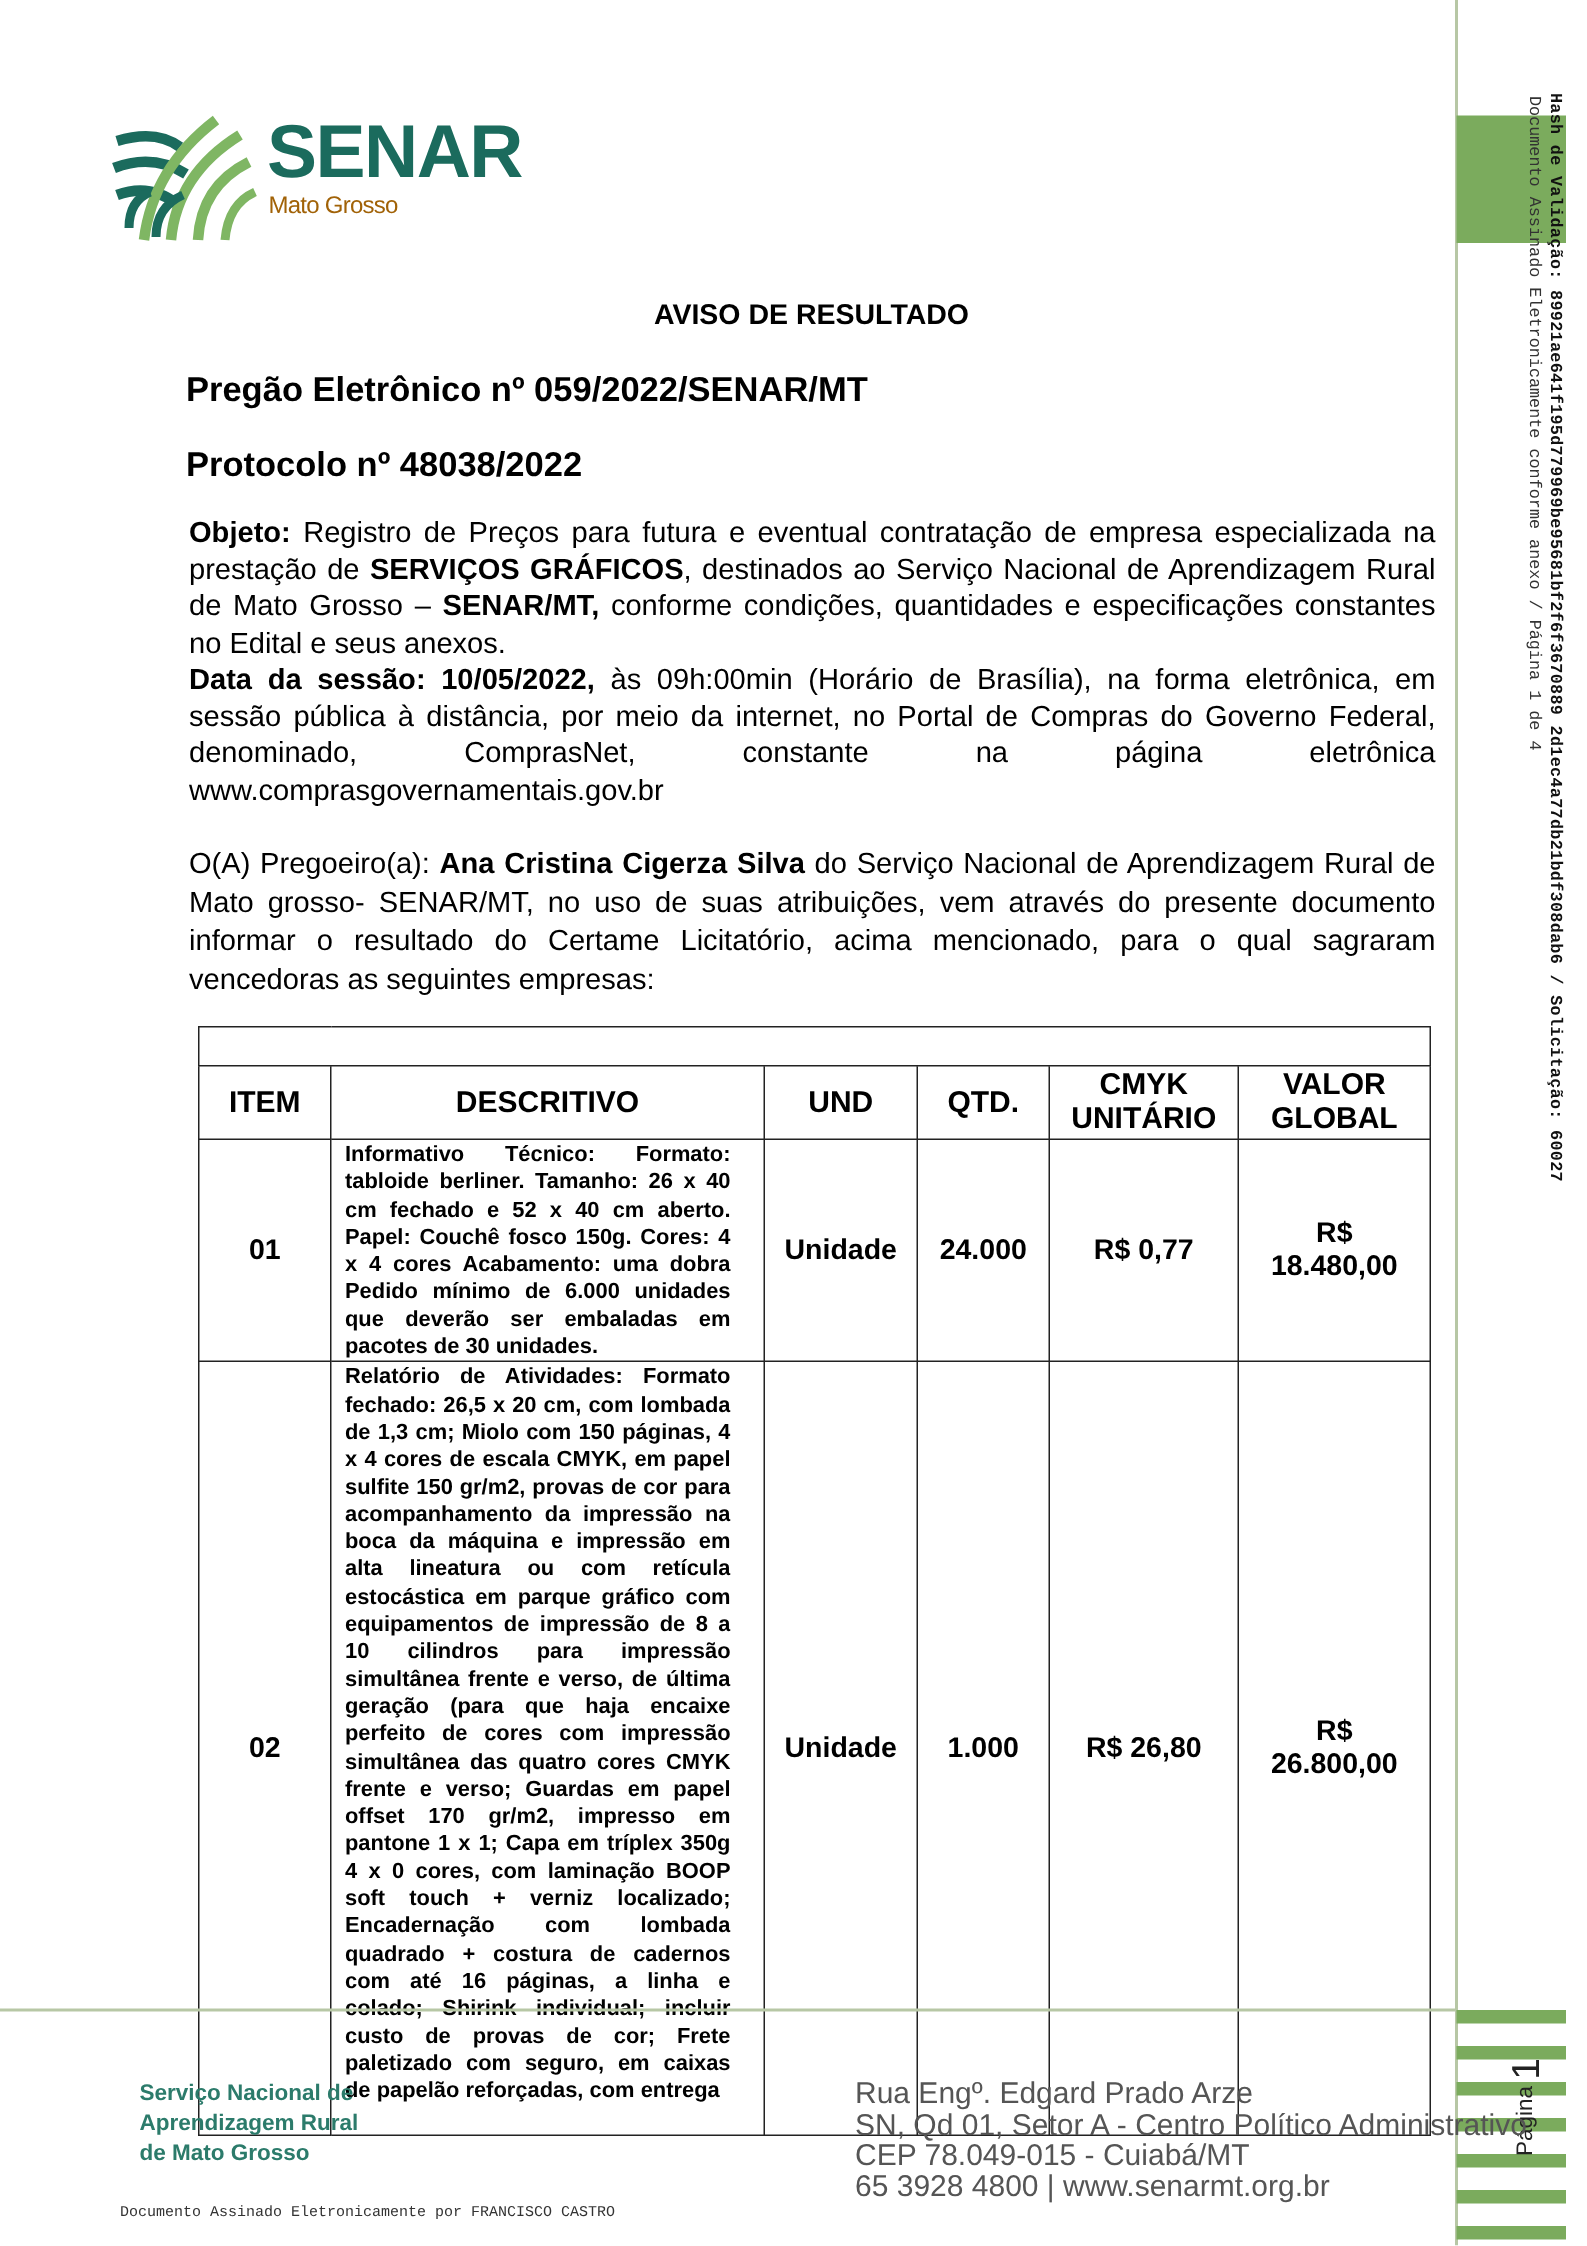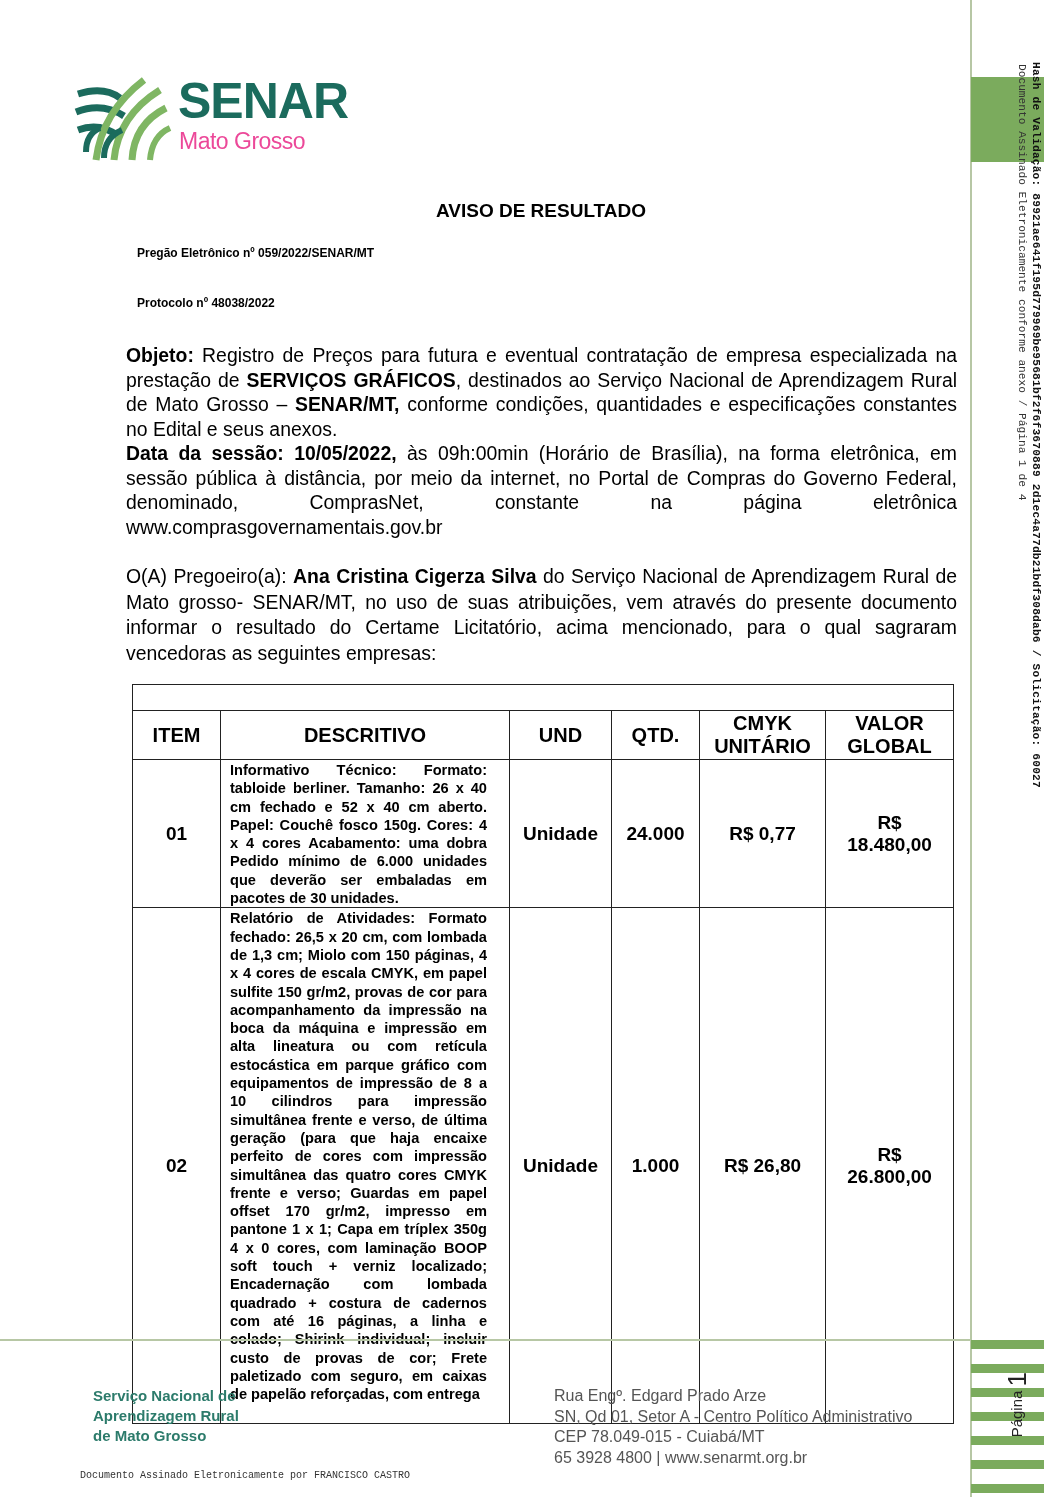--- a/index.html
+++ b/index.html
@@ -6,21 +6,21 @@
   body {
     width: 1058px; height: 1497px; position: relative; overflow: hidden;
     background: #ffffff; color: #000;
     font-family: "Liberation Sans", sans-serif;
   }
   .abs { position: absolute; }
 
   
   .logo { left: 74px; top: 72px; width: 280px; height: 90px; }
   .logo-word { left: 178px; top: 76px; font-size: 50px; font-weight: bold; color: #1b6b5d; letter-spacing: -1px; line-height: 1; }
-  .logo-sub { left: 179px; top: 130px; font-size: 23px; color: #ec4899; letter-spacing: -0.5px; line-height: 1; }
+  .logo-sub { left: 179px; top: 130px; font-size: 16px; color: #a16207; letter-spacing: -0.5px; line-height: 1; }
 
   
   .rail-line { left: 970px; top: 0; width: 2px; height: 1497px; background: #b7c7a5; }
   .rail-block { left: 971px; top: 77px; width: 73px; height: 85px; background: #7bab5d; }
   .hash-text {
     left: 1030px; top: 62px; writing-mode: vertical-rl;
     font-family: "Liberation Mono", monospace; font-size: 11.2px; font-weight: bold; color: #111;
     white-space: nowrap; letter-spacing: 0.2px;
   }
   .signed-text {
@@ -31,21 +31,21 @@
   .foot-line { left: 0; top: 1339px; width: 971px; height: 2px; background: #b7c7a5; }
   .stripe { left: 971px; width: 73px; height: 9px; background: #7bab5d; }
   .page-label {
     left: 1002px; top: 1372px; writing-mode: vertical-rl; transform: rotate(180deg);
     font-size: 15px; color: #222; white-space: nowrap;
   }
   .page-label .num { font-size: 26px; }
 
   
   .title { left: 0; width: 1082px; top: 200px; text-align: center; font-size: 19px; font-weight: bold; }
-  .line-bold { left: 137px; font-size: 12px; font-weight: bold; }
+  .line-bold { left: 124px; font-size: 23px; font-weight: bold; }
   .para {
     left: 126px; width: 831px; font-size: 19.4px; line-height: 24.5px; text-align: justify;
     font-family: "Liberation Sans", sans-serif; font-stretch: condensed;
   }
   .para b { font-weight: bold; }
   .last-line { text-align-last: justify; }
 
   
   table.results {
     position: absolute; left: 132px; top: 684px; width: 821px;
@@ -60,21 +60,21 @@
   table.results td.desc {
     text-align: justify; font-size: 14.6px; font-weight: bold; line-height: 18.3px;
     padding: 1px 22px 0 9px; vertical-align: top;
   }
   .row1 td { height: 145px; }
   .row2 td { height: 514px; }
   .desc2 { overflow: hidden; height: 514px; }
 
   
   .foot-org { left: 93px; top: 1386px; font-size: 15px; font-weight: bold; color: #2c7b6b; line-height: 20px; }
-  .foot-addr { left: 554px; top: 1386px; font-size: 16px; color: #555; line-height: 20.5px; }
+  .foot-addr { left: 570px; top: 1386px; font-size: 20px; color: #555; line-height: 20.5px; }
   .signed-by { left: 36px; top: 1470px; font-family: "Liberation Mono", monospace; font-size: 10px; color: #333; padding-left: 44px; }
 </style>
 </head>
 <body>
 
 <div class="abs rail-line"></div>
 <div class="abs rail-block"></div>
 <div class="abs signed-text">Documento Assinado Eletronicamente conforme anexo / Página 1 de 4</div>
 <div class="abs hash-text">Hash de Validação: 89921ae641f195d779969be95681bf2f6f3670889 2d1ec4a77db21bdf308dab6 / Solicitação: 60027</div>
 

